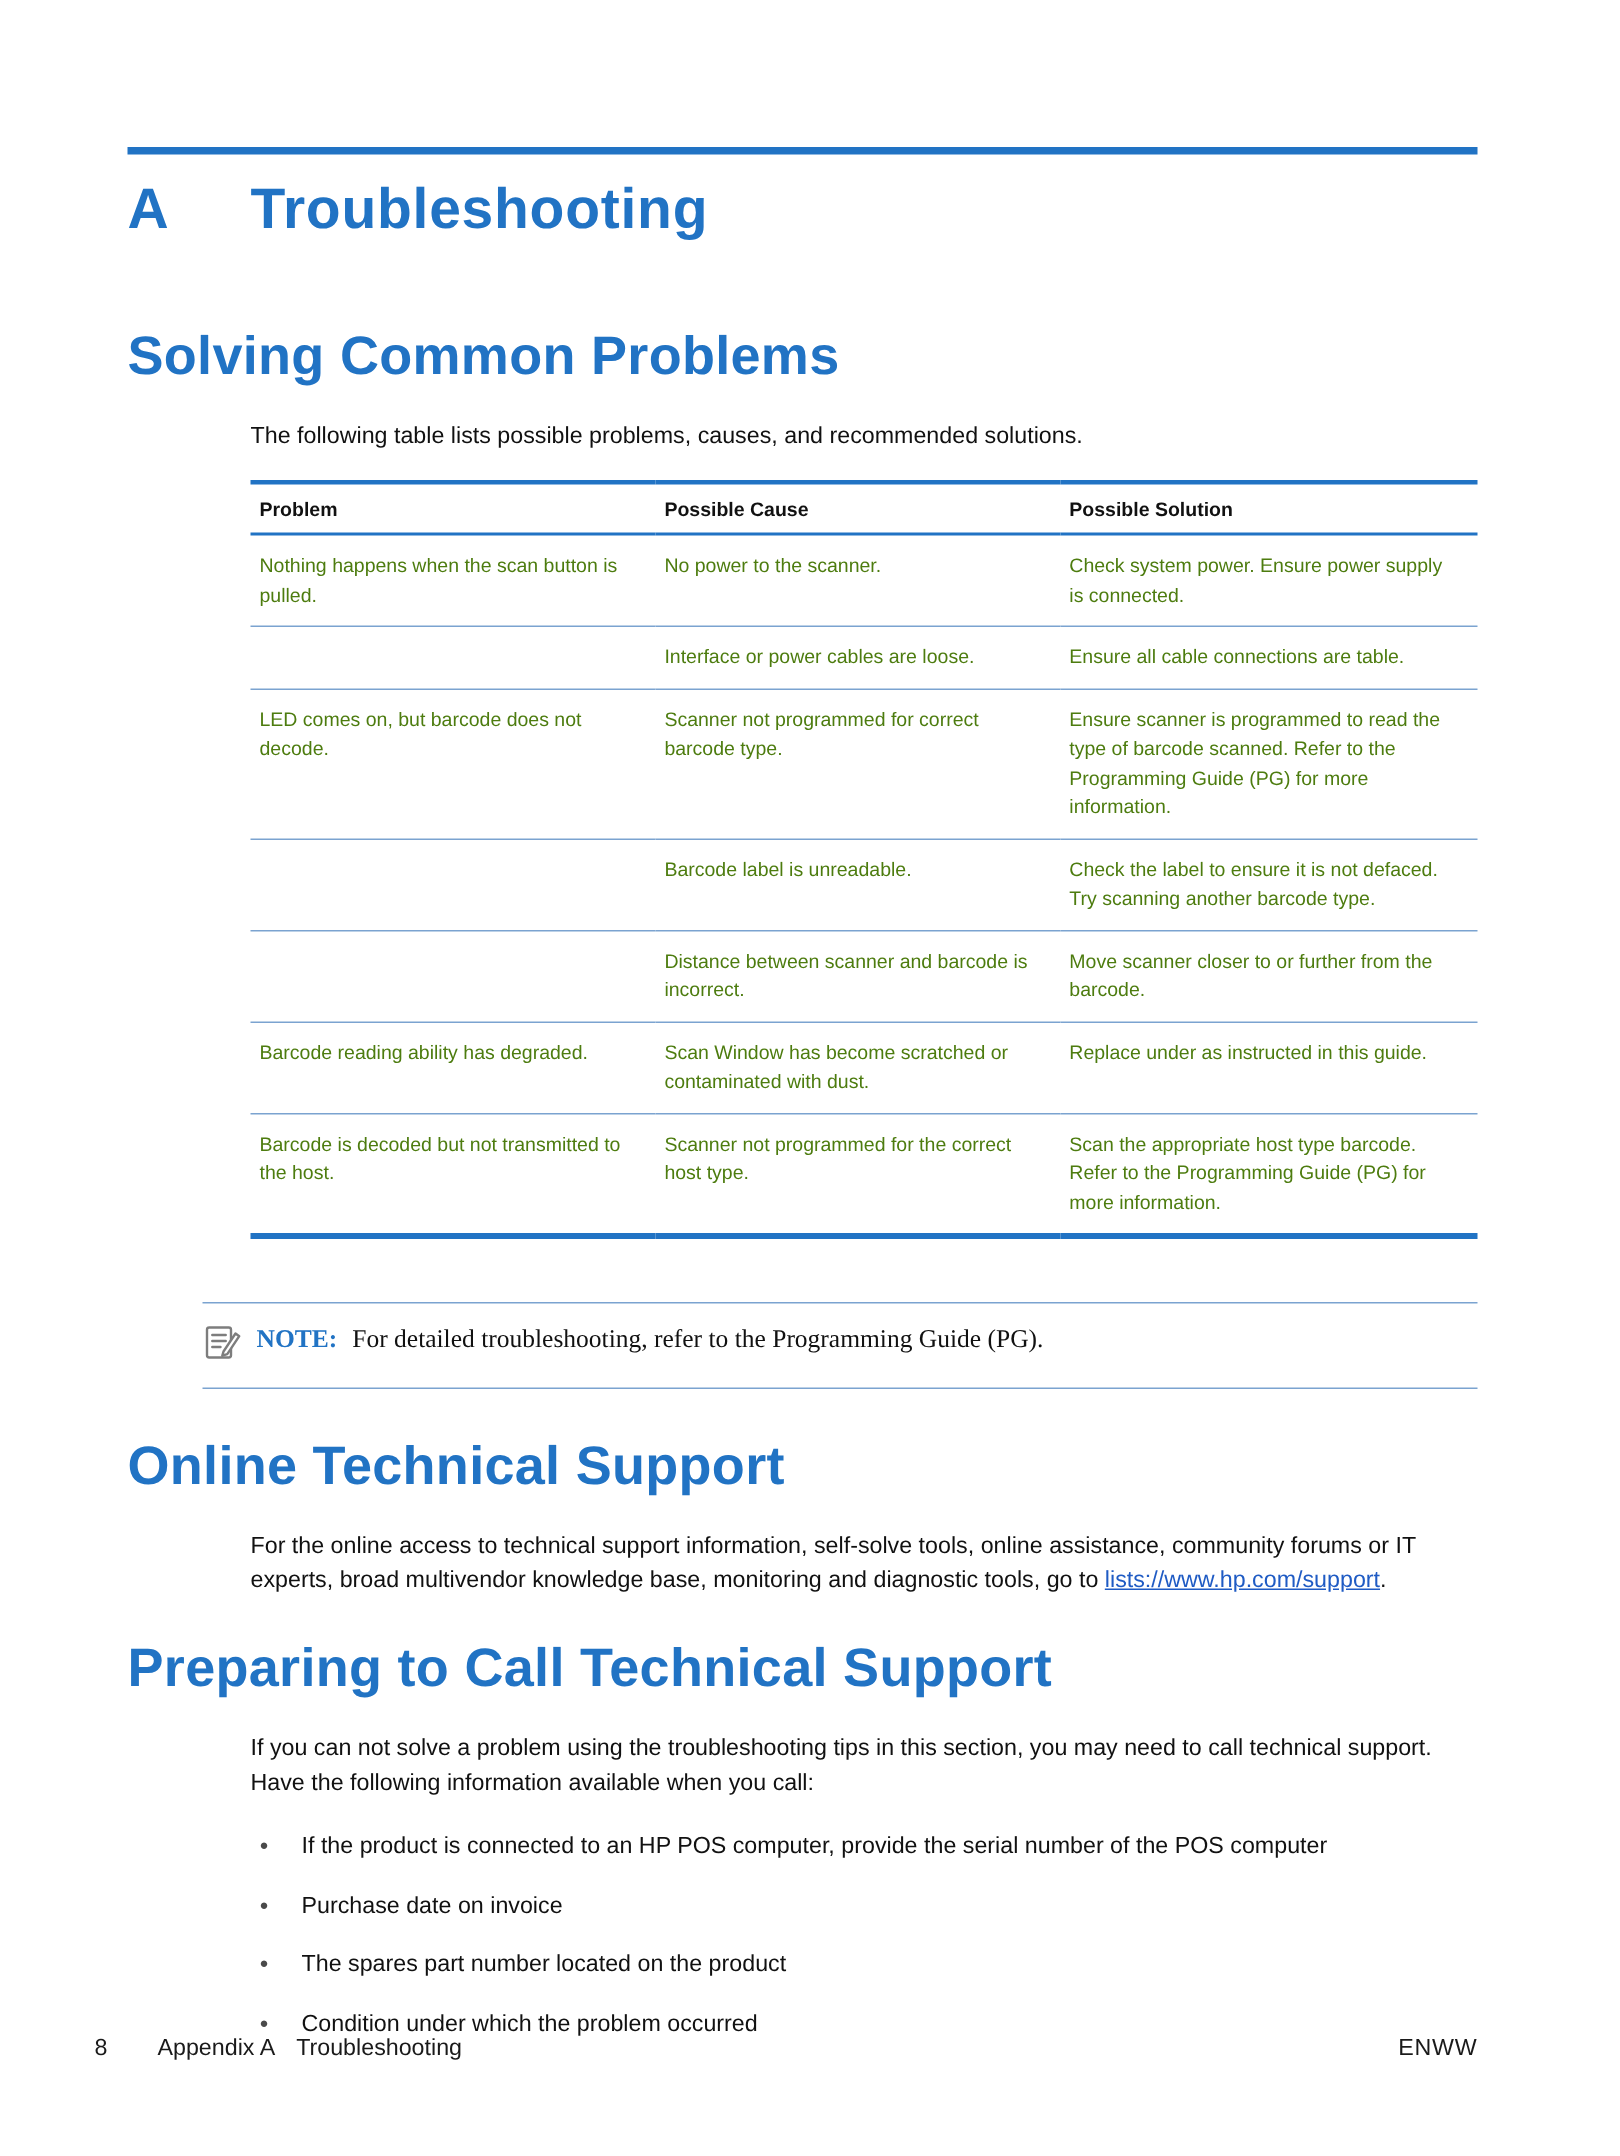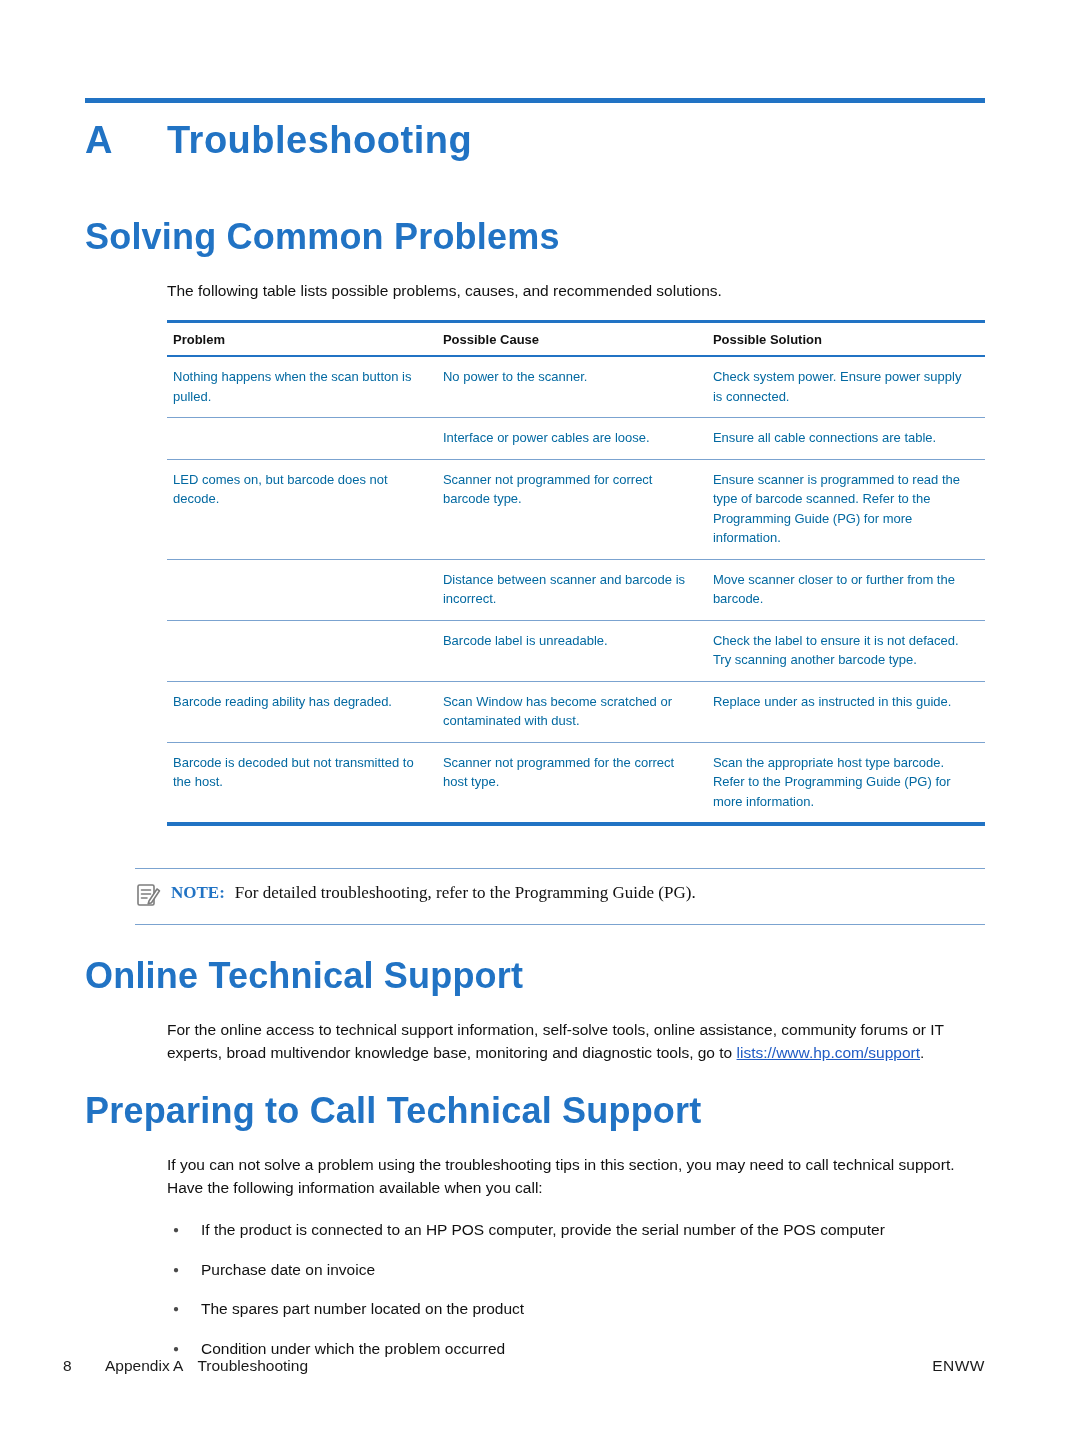--- a/index.html
+++ b/index.html
@@ -66,21 +66,21 @@
     font-size:13px;
     font-weight:bold;
     color:#111;
     padding:9px 14px 8px 6px;
     border-bottom:2px solid var(--rule-blue,#2173c4);
   }
   table.trouble td {
     vertical-align:top;
     font-size:13px;
     line-height:1.5;
-    color:#0369a1;
+    color:#4d7c0f;
     padding:10px 16px 11px 6px;
   }
   table.trouble tbody tr + tr td {
     border-top:1px solid var(--thin-rule,#7ba3d0);
   }
   table.trouble .col-problem  { width:33%; }
   table.trouble .col-cause    { width:33%; }
   table.trouble .col-solution { width:34%; }
   
   .note {
@@ -183,27 +183,27 @@
             <td>Interface or power cables are loose.</td>
             <td>Ensure all cable connections are table.</td>
           </tr>
           <tr>
             <td>LED comes on, but barcode does not decode.</td>
             <td>Scanner not programmed for correct barcode type.</td>
             <td>Ensure scanner is programmed to read the type of barcode scanned. Refer to the Programming Guide (PG) for more information.</td>
           </tr>
           <tr>
             <td></td>
+            <td>Barcode label is unreadable.</td>
+            <td>Check the label to ensure it is not defaced. Try scanning another barcode type.</td>
+          </tr>
+          <tr>
+            <td></td>
             <td>Distance between scanner and barcode is incorrect.</td>
             <td>Move scanner closer to or further from the barcode.</td>
-          </tr>
-          <tr>
-            <td></td>
-            <td>Barcode label is unreadable.</td>
-            <td>Check the label to ensure it is not defaced. Try scanning another barcode type.</td>
           </tr>
           <tr>
             <td>Barcode reading ability has degraded.</td>
             <td>Scan Window has become scratched or contaminated with dust.</td>
             <td>Replace under as instructed in this guide.</td>
           </tr>
           <tr>
             <td>Barcode is decoded but not transmitted to the host.</td>
             <td>Scanner not programmed for the correct host type.</td>
             <td>Scan the appropriate host type barcode. Refer to the Programming Guide (PG) for more information.</td>

